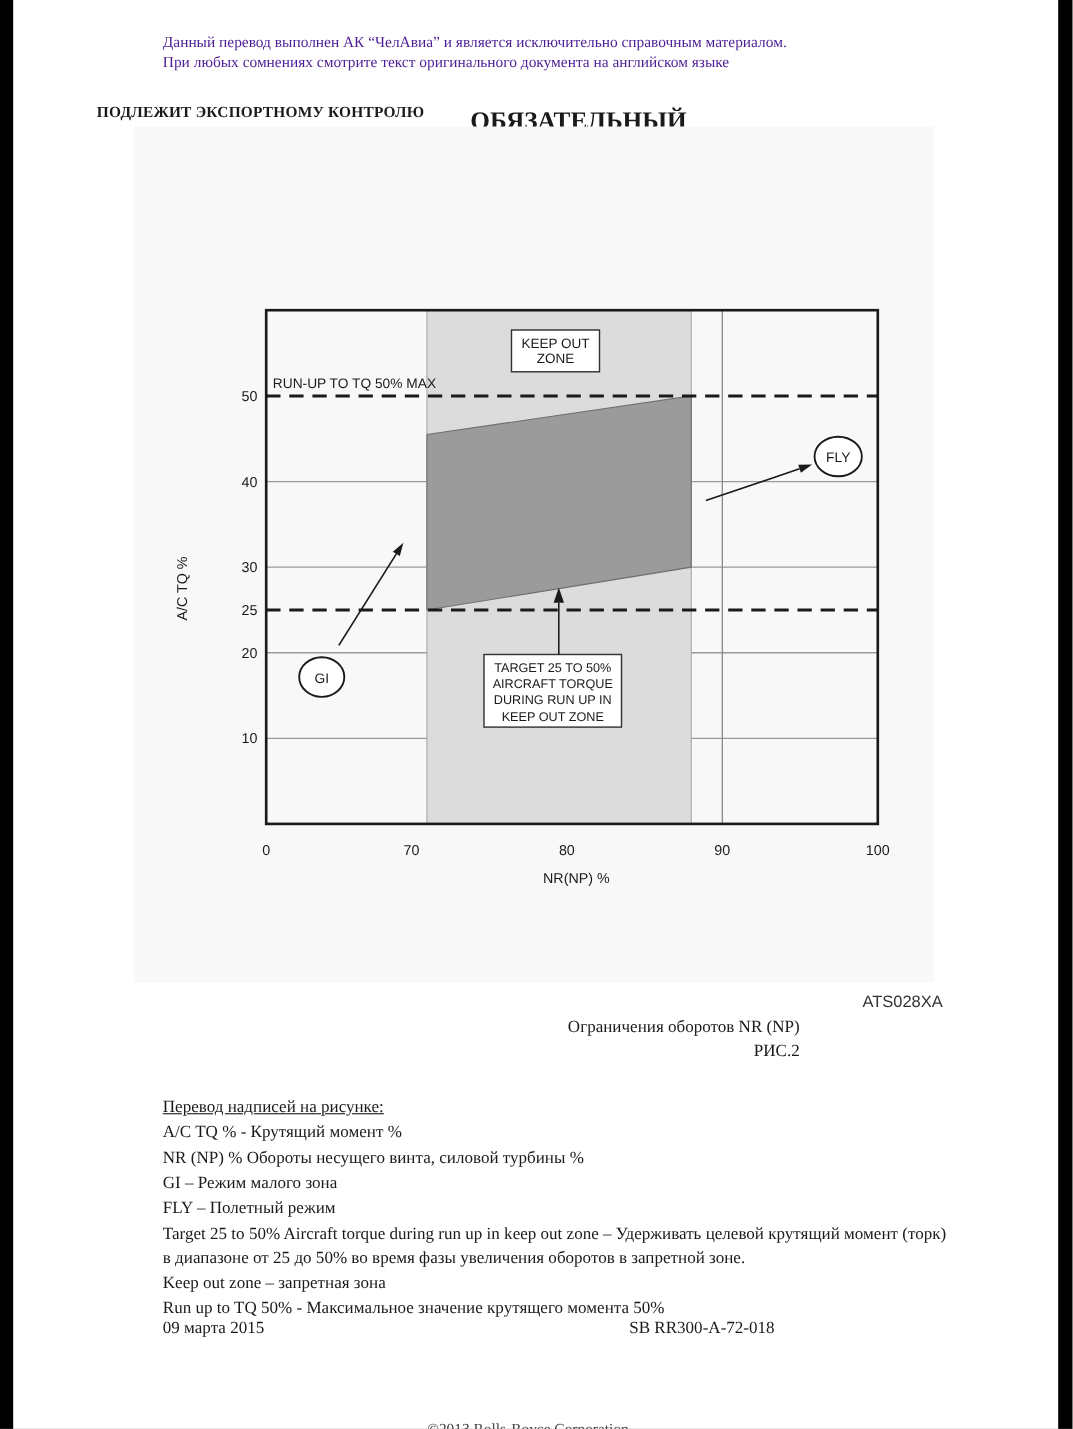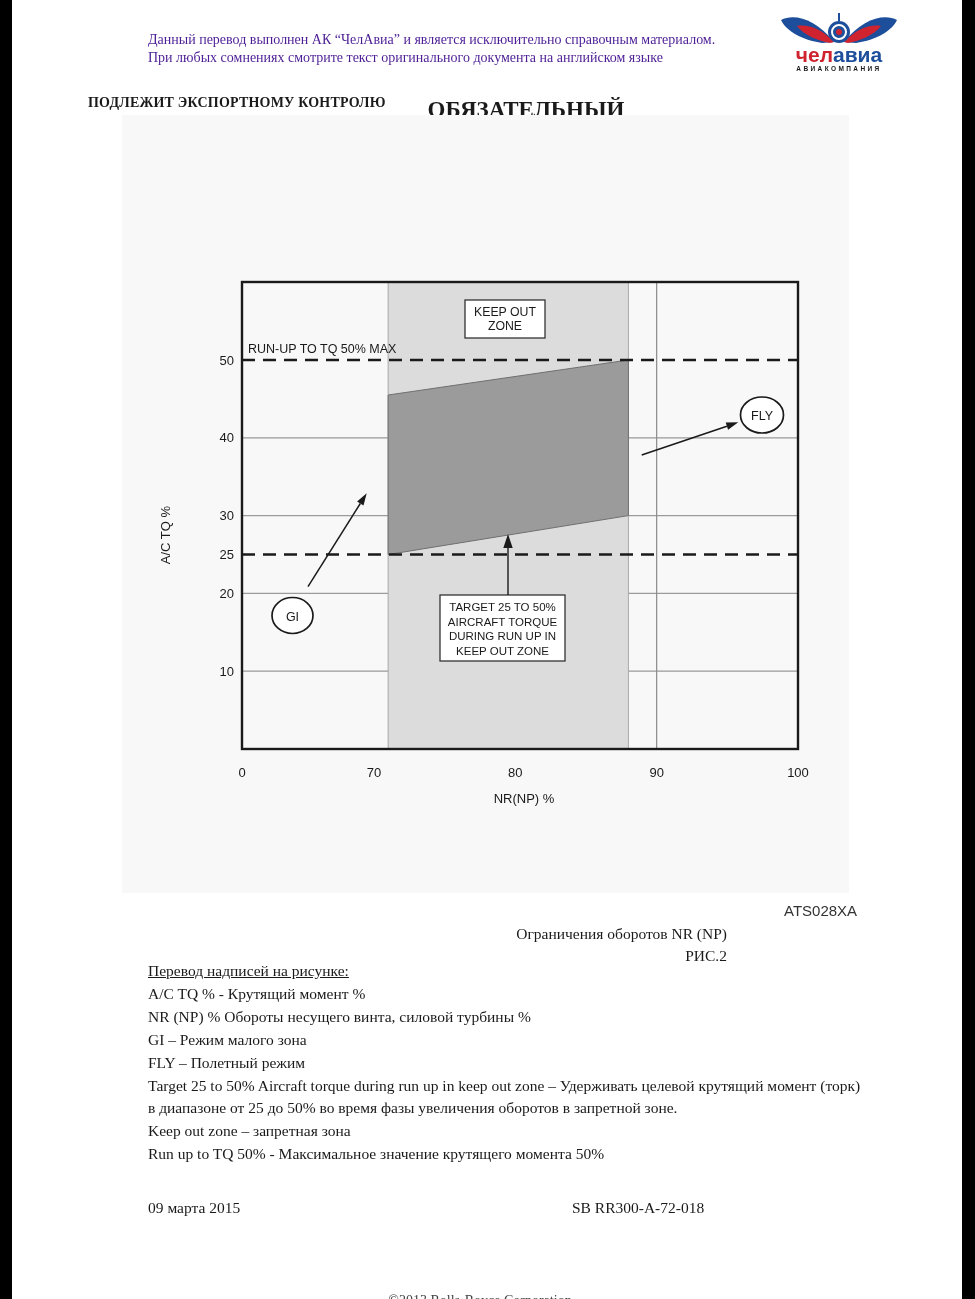--- a/index.html
+++ b/index.html
@@ -8,54 +8,37 @@
   #page{position:absolute;left:12px;top:0;width:950px;height:1299px;background:#fff;overflow:hidden;}
   .abs{position:absolute;}
   .disclaimer{left:136px;top:31px;font-size:14px;line-height:17.5px;color:#4c1d95;}
   .export-control{left:76px;top:95px;font-size:14px;font-weight:bold;letter-spacing:.2px;}
   .doc-title{left:318px;top:96px;width:392px;text-align:center;font-size:23px;font-weight:bold;line-height:27px;}
   .figure-bg{left:110px;top:115px;width:727px;height:778px;background:#f8f8f8;}
   .ats-code{left:772px;top:902px;width:70px;text-align:right;font-family:"Liberation Sans",sans-serif;
             font-size:15px;color:#333;}
   .caption{left:315px;top:923px;width:400px;text-align:right;font-size:15.5px;line-height:21.5px;}
   .legend{left:136px;top:960px;width:770px;font-size:15.5px;line-height:22.9px;}
-  .legend .item:first-child{text-decoration:underline;}
+  .legend .item:first-child{text-decoration:underline;margin-top:36px;}
   .footer-date{left:136px;top:1199px;font-size:15.5px;}
   .footer-doc{left:560px;top:1199px;width:301px;text-align:left;font-size:15.5px;}
   .footer-page{left:651px;top:1312px;width:230px;text-align:right;font-size:15.5px;}
   .copyright{left:268px;top:1293px;width:400px;text-align:center;font-size:14px;color:#444;}
   svg text{font-family:"Liberation Sans",sans-serif;fill:#1a1a1a;}
 </style>
 </head>
 <body>
 
 <div id="page">
 
   <div class="abs disclaimer">
     <div>Данный перевод выполнен АК “ЧелАвиа” и является исключительно справочным материалом.</div>
     <div>При любых сомнениях смотрите текст оригинального документа на английском языке</div>
   </div>
 
-  <div class="abs" style="left:766px;top:7px;width:122px;height:66px;">
-    <svg width="122" height="66" viewBox="0 0 122 66">
-
-      <g>
-        <path d="M56,35 C38,12 16,6 3,13 C8,24 24,33 44,36 Z" fill="#1c4e9b"></path>
-        <path d="M56,35 C44,22 30,17 19,19 C26,28 40,34 52,36 Z" fill="#cf2330"></path>
-        <path d="M66,35 C84,12 106,6 119,13 C114,24 98,33 78,36 Z" fill="#1c4e9b"></path>
-        <path d="M66,35 C78,22 92,17 103,19 C96,28 82,34 70,36 Z" fill="#cf2330"></path>
-        <rect x="60" y="6" width="2" height="8" fill="#1c4e9b"></rect>
-        <circle cx="61" cy="25" r="11" fill="#1c4e9b"></circle>
-        <circle cx="61" cy="25" r="7" fill="none" stroke="#fff" stroke-width="2"></circle>
-        <circle cx="61" cy="25" r="3" fill="#cf2330"></circle>
-      </g>
-      <text x="61" y="55" text-anchor="middle" font-size="21" font-weight="bold"><tspan fill="#cf2330">чел</tspan><tspan fill="#1c4e9b">авиа</tspan></text>
-      <text x="61" y="64" text-anchor="middle" font-size="6.5" font-weight="bold" letter-spacing="2.4" fill="#cf2330">АВИАКОМПАНИЯ</text>
-    </svg>
-  </div>
 
   <div class="abs export-control">ПОДЛЕЖИТ ЭКСПОРТНОМУ КОНТРОЛЮ</div>
 
   <div class="abs doc-title">
     <div>ОБЯЗАТЕЛЬНЫЙ</div>
     <div>ЭКСПЛУАТАЦИОННЫЙ</div>
     <div>БЮЛЛЕТЕНЬ</div>
   </div>
 
   <div class="abs figure-bg">

